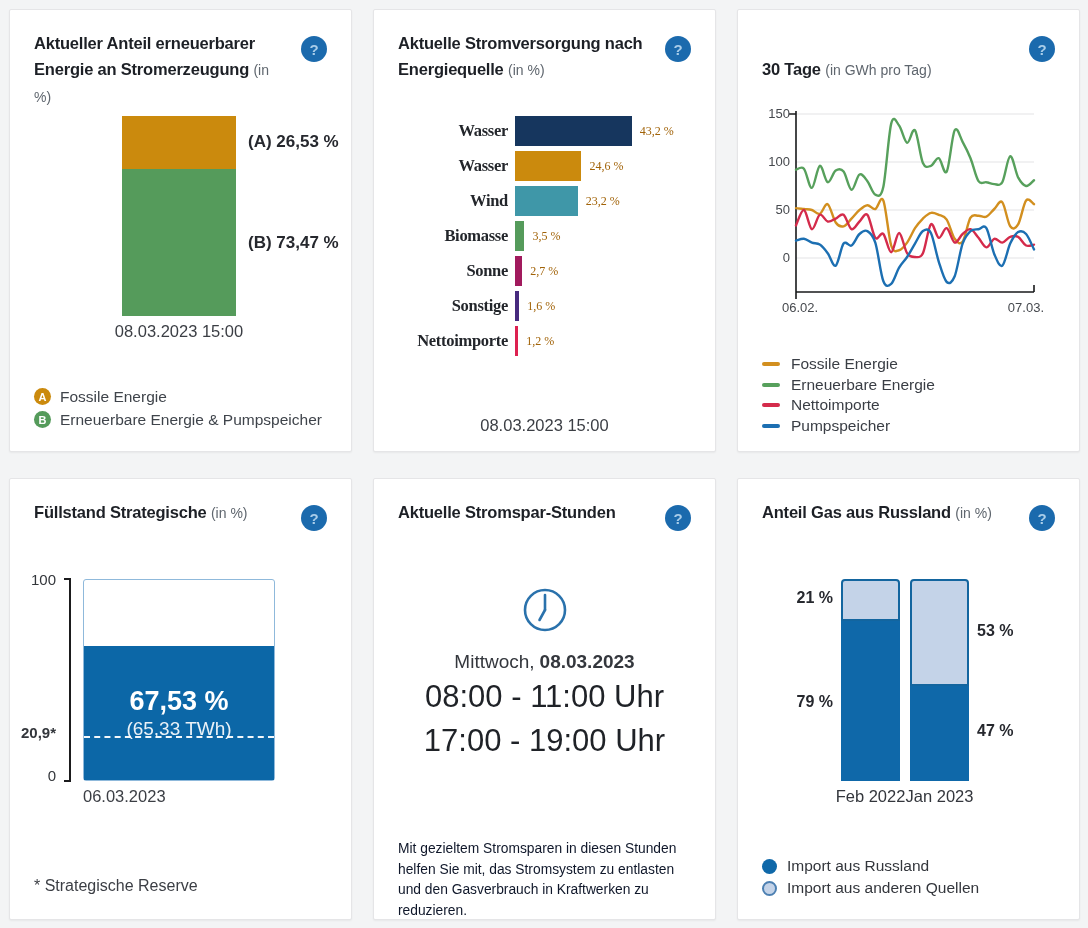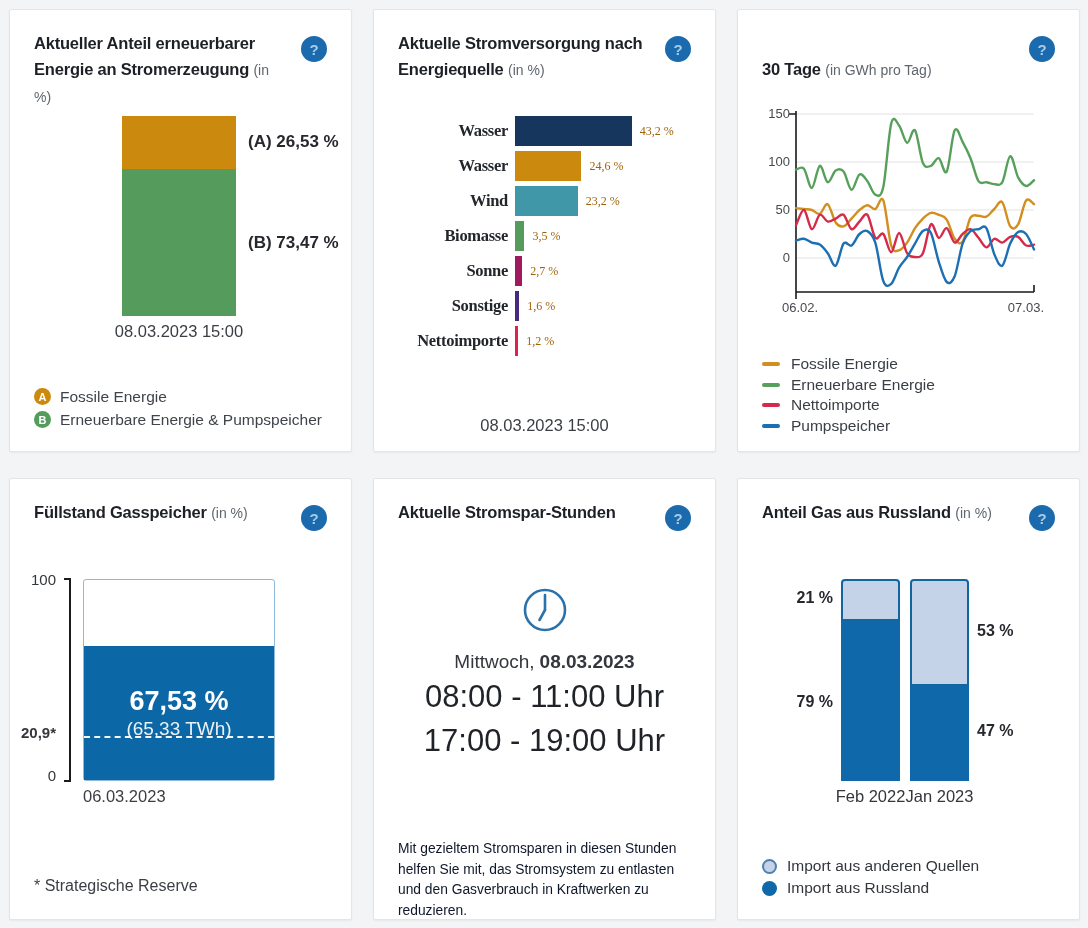--- a/index.html
+++ b/index.html
@@ -196,21 +196,21 @@
         <span class="l-text">Nettoimporte</span>
         </li>
       <li>
         <span class="l-dash" style="background: rgb(28, 111, 178);"></span>
         <span class="l-text">Pumpspeicher</span>
         </li>
     </ul>
   </section>
 
   <section class="card">
-    <h2 class="card-title"><span>Füllstand Gasspeicher</span>
+    <h2 class="card-title"><span>Füllstand Strategische</span>
       <span class="unit">(in %)</span></h2>
     <button class="help">?</button>
     <div class="gas-axis"></div>
     <div class="gas-tick" style="top:99px"></div>
     <div class="gas-tick" style="top:301px"></div>
     <div class="ylab ylab-top">100</div>
     <div class="ylab ylab-res">20,9*</div>
     <div class="ylab ylab-bot">0</div>
     <div class="gas-box">
       <div class="gas-fill" style="height: 134px; background: rgb(12, 103, 167);">
@@ -250,23 +250,23 @@
       <div class="seg-russia" style="background: rgb(15, 104, 169);"></div>
     </div>
     <div class="pctlab pct-other-feb">21 %</div>
     <div class="pctlab pct-russia-feb">79 %</div>
     <div class="pctlab pct-other-jan">53 %</div>
     <div class="pctlab pct-russia-jan">47 %</div>
     <div class="catlab cat-feb">Feb 2022</div>
     <div class="catlab cat-jan">Jan 2023</div>
     <ul class="r-legend">
       <li>
+        <span class="r-dot" style="background: rgb(15, 104, 169);"></span>
+        <span class="r-text">Import aus Russland</span>
+        </li>
+      <li>
         <span class="r-dot r-dot-other" style="background: rgb(196, 211, 232);"></span>
         <span class="r-text">Import aus anderen Quellen</span>
         </li>
-      <li>
-        <span class="r-dot" style="background: rgb(15, 104, 169);"></span>
-        <span class="r-text">Import aus Russland</span>
-        </li>
     </ul>
   </section>
 
 </div>
 
 </body></html>

